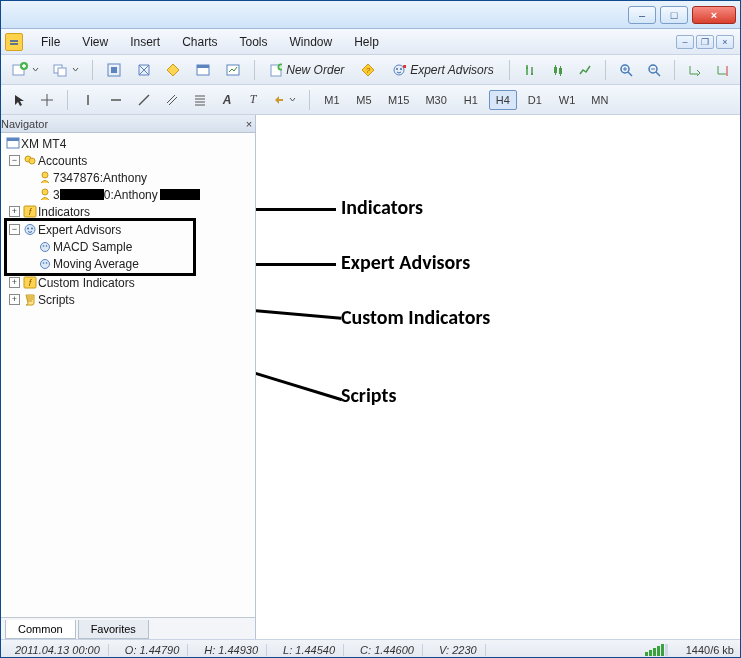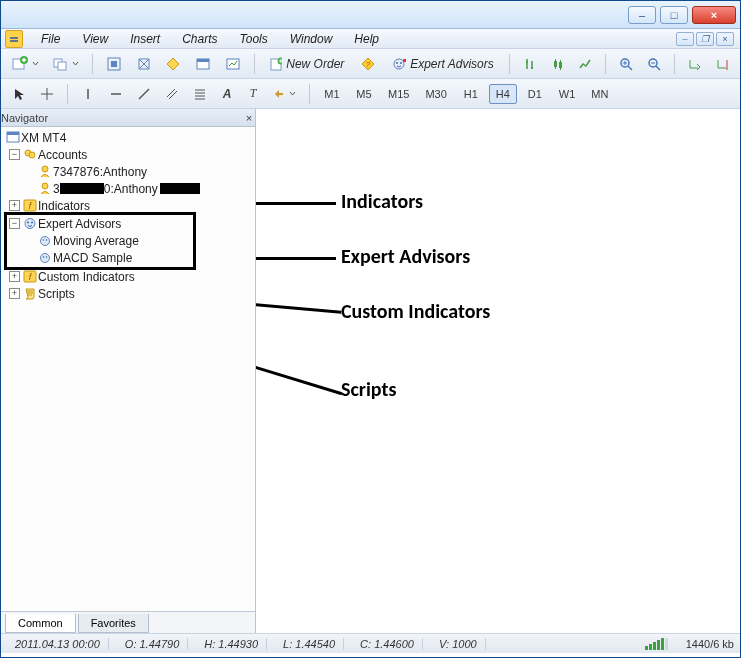--- a/index.html
+++ b/index.html
@@ -32,27 +32,26 @@
     font-size: 11px;
     color:#2b4a7a;
   }
   .win-btn.close {
     background: linear-gradient(#f78b83,#d9402e);
     border-color:#a32b1d; color:#fff; width:44px;
     font-weight:bold;
   }
   
   .menubar {
-    height: 20px;
+    height: 26px;
     background: linear-gradient(#f6f9fe,#e2eaf5);
     border-bottom: 1px solid #c8d4e4;
     display:flex; align-items:center;
     padding-left: 4px;
     gap: 2px;
-    font-style: italic;
   }
   .menubar .app-icon {
     width:18px; height:18px;
     background:#ffd24b; border:1px solid #d6a321;
     border-radius:2px;
     margin-right:6px;
     display:flex; align-items:center; justify-content:center;
     color:#2b5aa0;
   }
   .menubar .menuitem {
@@ -534,31 +533,31 @@
           <span>Expert Advisors</span>
         </div>
         <div class="tree-row" style="padding-left:30px">
           <span class="ticon">
               <svg width="13" height="12">
                 <circle cx="6" cy="6" r="4.5" fill="#dce8f6" stroke="#5c84c0"></circle>
                 <circle cx="4.5" cy="5" r="0.8" fill="#3a6db0"></circle>
                 <circle cx="7.5" cy="5" r="0.8" fill="#3a6db0"></circle>
               </svg>
             </span>
-          <span>Moving Average</span>
+          <span>MACD Sample</span>
         </div>
         <div class="tree-row" style="padding-left:30px">
           <span class="ticon">
               <svg width="13" height="12">
                 <circle cx="6" cy="6" r="4.5" fill="#dce8f6" stroke="#5c84c0"></circle>
                 <circle cx="4.5" cy="5" r="0.8" fill="#3a6db0"></circle>
                 <circle cx="7.5" cy="5" r="0.8" fill="#3a6db0"></circle>
               </svg>
             </span>
-          <span>MACD Sample</span>
+          <span>Moving Average</span>
         </div>
       </div>
 
       <div class="tree-row" style="padding-left:4px">
         <span class="tree-exp">+</span>
         <span class="ticon">
             <svg width="14" height="13">
               <rect x="1" y="1" width="12" height="11" rx="1" fill="#ffd452" stroke="#c69a1b"></rect>
               <text x="7" y="10" font-size="9" text-anchor="middle" font-style="italic" fill="#8a5a00">f</text>
             </svg>
@@ -601,21 +600,21 @@
   </div>
 
 </div>
 
 <div class="statusbar">
   <div class="cell">2011.04.13 00:00</div>
   <div class="cell">O: 1.44790</div>
   <div class="cell">H: 1.44930</div>
   <div class="cell">L: 1.44540</div>
   <div class="cell">C: 1.44600</div>
-  <div class="cell">V: 1000</div>
+  <div class="cell">V: 2230</div>
   <div class="bars">
     <span style="height:4px"></span>
       <span style="height:6px"></span>
       <span style="height:8px"></span>
       <span style="height:10px"></span>
       <span style="height:12px"></span>
       <span style="height:12px;background:#cfd8e4"></span>
   </div>
   <div class="kb">1440/6 kb</div>
 </div>

